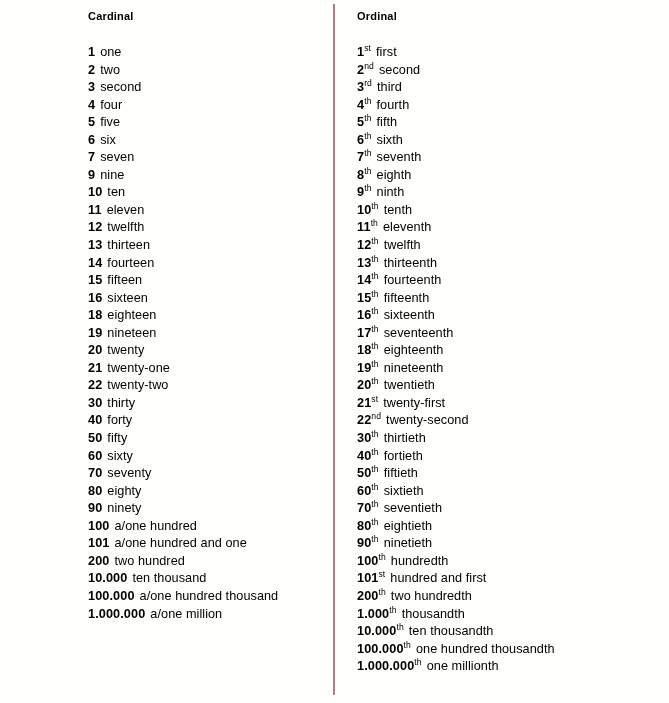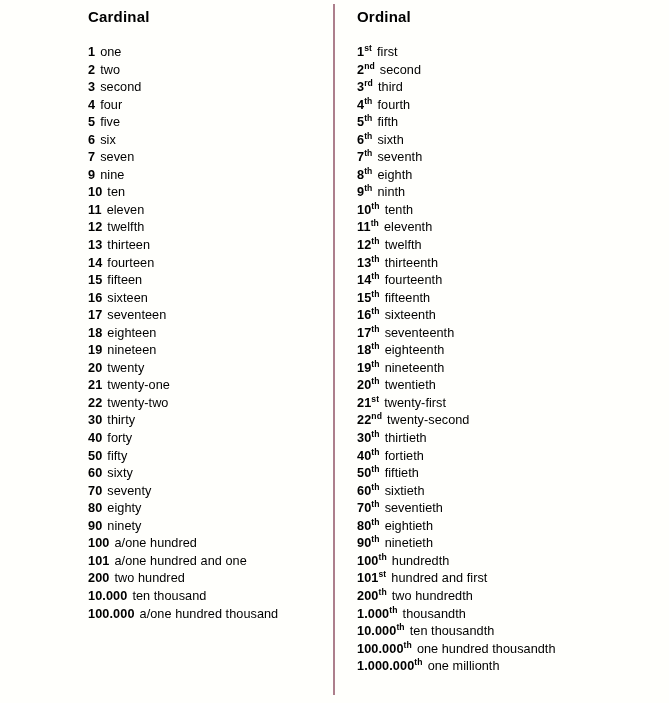--- a/index.html
+++ b/index.html
@@ -51,21 +51,21 @@
     padding-top: 9px;
   }
   .column-ordinal {
     width: 336px;
     padding-left: 24px;
     padding-top: 9px;
     border-radius: 31px;
   }
 
   .col-header {
-    font-size: 15px;
+    font-size: 11px;
     font-weight: bold;
     line-height: 15px;
     letter-spacing: 0.2px;
     margin: 0 0 20px 0;
     white-space: nowrap;
   }
 
   .rows {
     list-style: none;
     margin: 0;
@@ -77,21 +77,21 @@
     line-height: 17.55px;
     white-space: nowrap;
   }
 
   .num {
     font-weight: bold;
     letter-spacing: 0.1px;
   }
 
   .suffix {
-    font-weight: bold;
+    font-weight: normal;
     font-size: 8.6px;
     vertical-align: super;
     line-height: 0;
     letter-spacing: 0.1px;
   }
 
   .word {
     font-weight: normal;
     letter-spacing: 0.05px;
   }
@@ -121,38 +121,38 @@
           <li class="row"><span class="num">6</span><span class="gap"></span><span class="word">six</span></li>
           <li class="row"><span class="num">7</span><span class="gap"></span><span class="word">seven</span></li>
           <li class="row"><span class="num">9</span><span class="gap"></span><span class="word">nine</span></li>
           <li class="row"><span class="num">10</span><span class="gap"></span><span class="word">ten</span></li>
           <li class="row"><span class="num">11</span><span class="gap"></span><span class="word">eleven</span></li>
           <li class="row"><span class="num">12</span><span class="gap"></span><span class="word">twelfth</span></li>
           <li class="row"><span class="num">13</span><span class="gap"></span><span class="word">thirteen</span></li>
           <li class="row"><span class="num">14</span><span class="gap"></span><span class="word">fourteen</span></li>
           <li class="row"><span class="num">15</span><span class="gap"></span><span class="word">fifteen</span></li>
           <li class="row"><span class="num">16</span><span class="gap"></span><span class="word">sixteen</span></li>
-          <li class="row"><span class="num">17</span><span class="gap"></span><span class="word">seventeen</span></li>
           <li class="row"><span class="num">18</span><span class="gap"></span><span class="word">eighteen</span></li>
           <li class="row"><span class="num">19</span><span class="gap"></span><span class="word">nineteen</span></li>
           <li class="row"><span class="num">20</span><span class="gap"></span><span class="word">twenty</span></li>
           <li class="row"><span class="num">21</span><span class="gap"></span><span class="word">twenty-one</span></li>
           <li class="row"><span class="num">22</span><span class="gap"></span><span class="word">twenty-two</span></li>
           <li class="row"><span class="num">30</span><span class="gap"></span><span class="word">thirty</span></li>
           <li class="row"><span class="num">40</span><span class="gap"></span><span class="word">forty</span></li>
           <li class="row"><span class="num">50</span><span class="gap"></span><span class="word">fifty</span></li>
           <li class="row"><span class="num">60</span><span class="gap"></span><span class="word">sixty</span></li>
           <li class="row"><span class="num">70</span><span class="gap"></span><span class="word">seventy</span></li>
           <li class="row"><span class="num">80</span><span class="gap"></span><span class="word">eighty</span></li>
           <li class="row"><span class="num">90</span><span class="gap"></span><span class="word">ninety</span></li>
           <li class="row"><span class="num">100</span><span class="gap"></span><span class="word">a/one hundred</span></li>
           <li class="row"><span class="num">101</span><span class="gap"></span><span class="word">a/one hundred and one</span></li>
           <li class="row"><span class="num">200</span><span class="gap"></span><span class="word">two hundred</span></li>
           <li class="row"><span class="num">10.000</span><span class="gap"></span><span class="word">ten thousand</span></li>
           <li class="row"><span class="num">100.000</span><span class="gap"></span><span class="word">a/one hundred thousand</span></li>
+          <li class="row"><span class="num">1.000.000</span><span class="gap"></span><span class="word">a/one million</span></li>
         </ul>
     </div>
 
     <div class="column column-ordinal">
       <div class="col-header">Ordinal</div>
       <ul class="rows">
           <li class="row"><span class="num">1</span><span class="suffix">st</span><span class="gap"></span><span class="word">first</span></li>
           <li class="row"><span class="num">2</span><span class="suffix">nd</span><span class="gap"></span><span class="word">second</span></li>
           <li class="row"><span class="num">3</span><span class="suffix">rd</span><span class="gap"></span><span class="word">third</span></li>
           <li class="row"><span class="num">4</span><span class="suffix">th</span><span class="gap"></span><span class="word">fourth</span></li>

